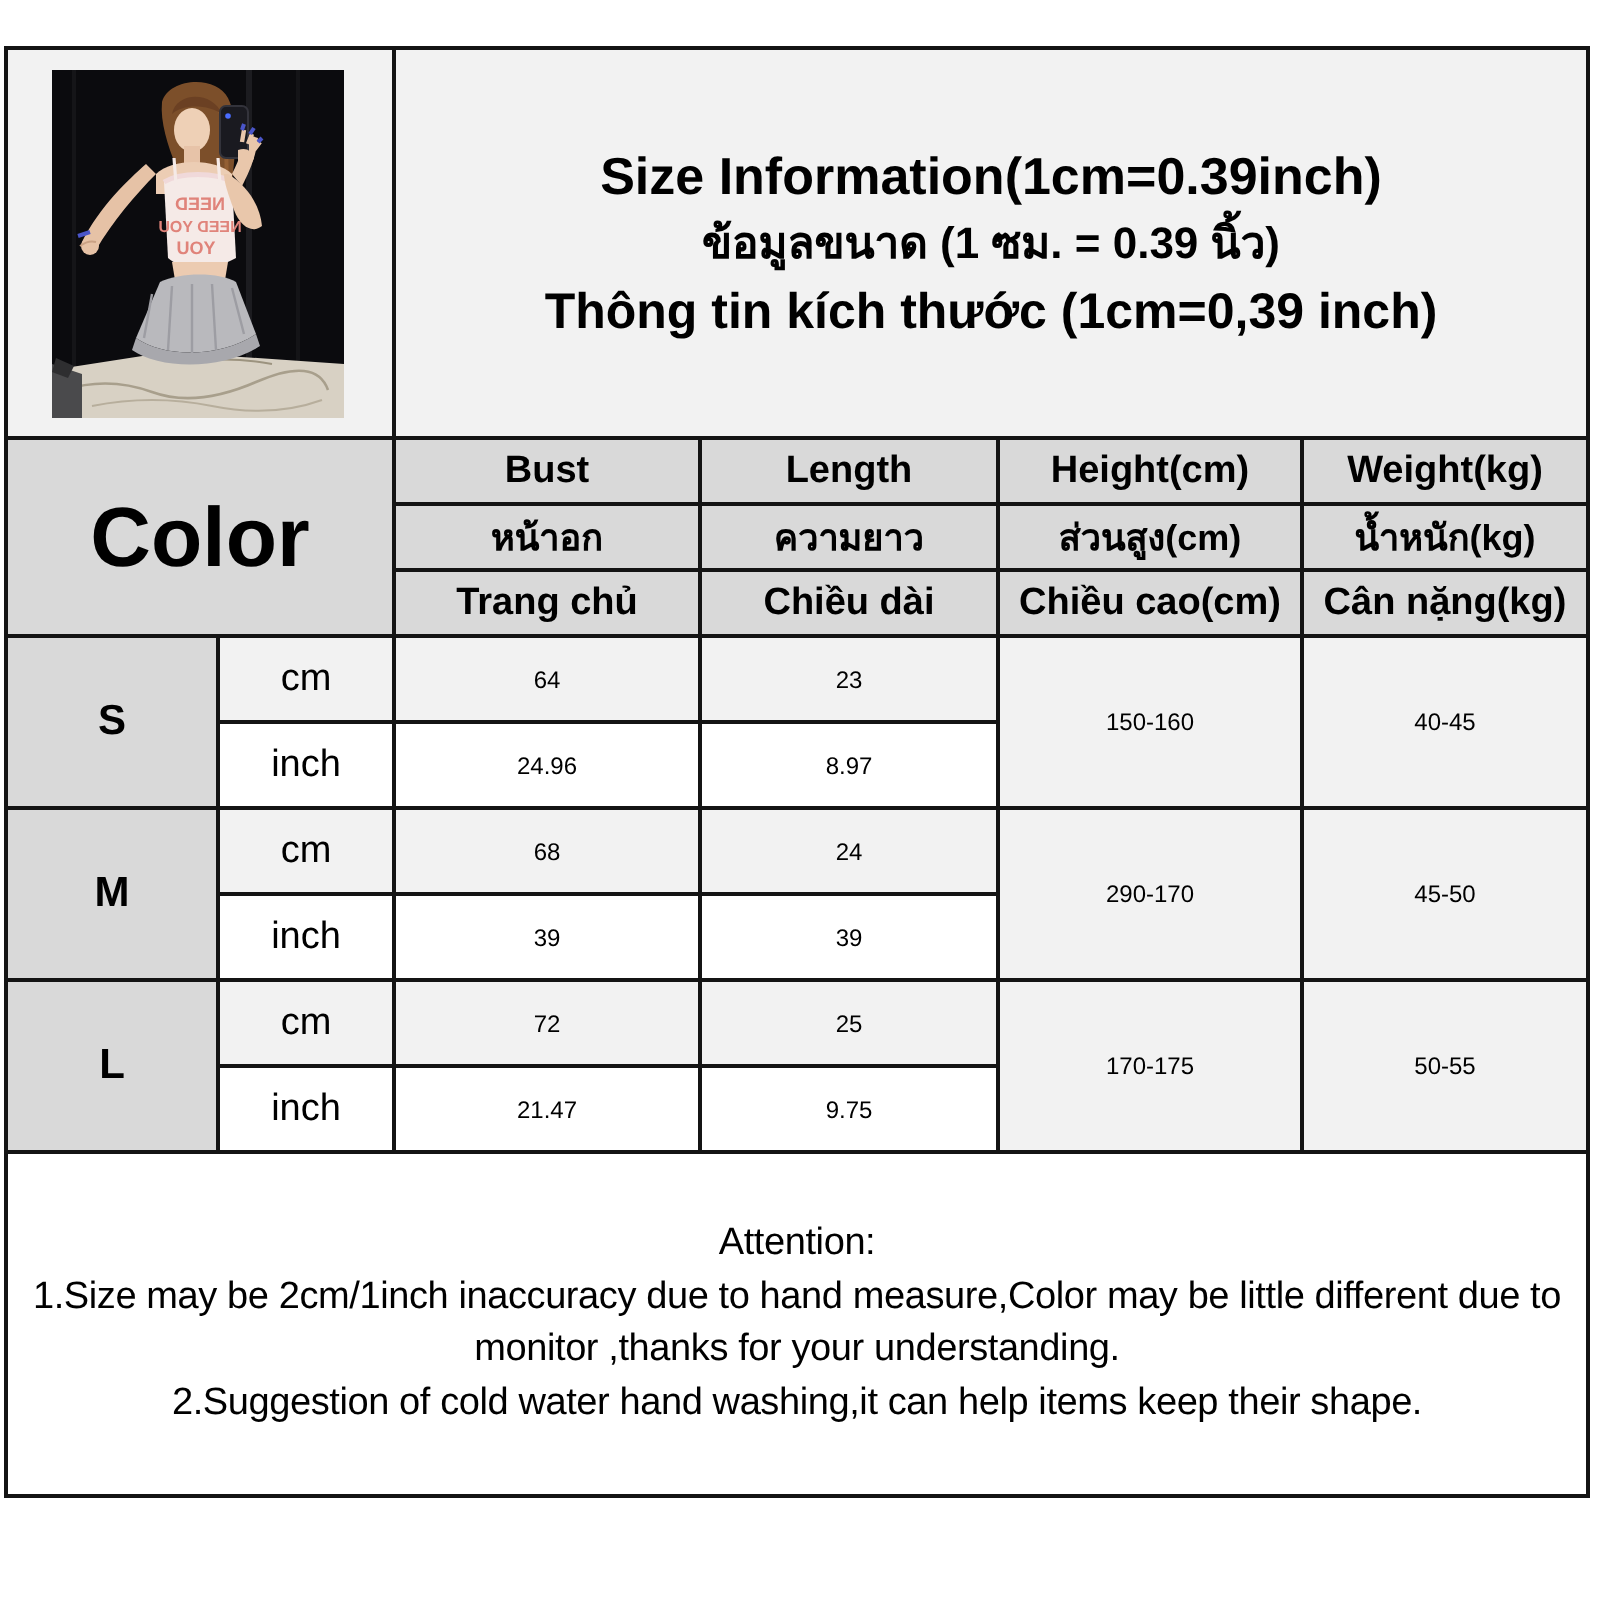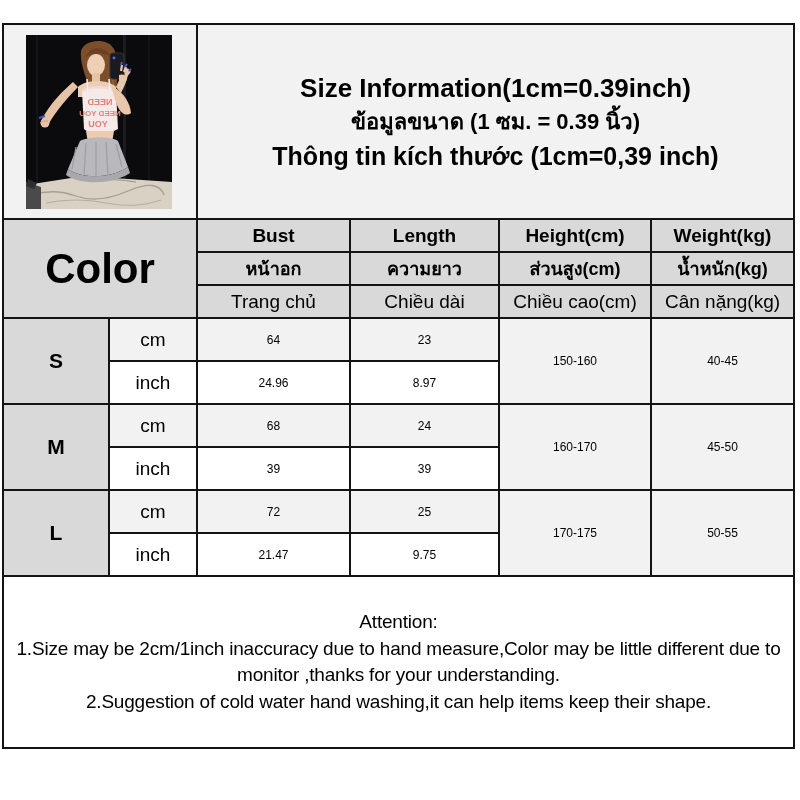--- a/index.html
+++ b/index.html
@@ -32,21 +32,21 @@
   .title-cell{line-height:34px;}
   .title-en{font-size:26px;font-weight:bold;}
   .title-th{font-size:22px;font-weight:bold;}
   .title-vi{font-size:25px;font-weight:bold;}
 
   
   .hrow td{height:31px;}
   .size-big{font-size:42px;font-weight:bold;}
   .h-en{font-size:19px;font-weight:bold;}
   .h-th{font-size:18px;font-weight:bold;}
-  .h-vi{font-size:19px;font-weight:normal;}
+  .h-vi{font-size:19px;font-weight:bold;}
 
   
   .drow td{height:41px;}
   .size-letter{font-size:21px;font-weight:bold;}
   .unit{font-size:19px;font-weight:normal;}
   .val{font-size:12px;font-weight:normal;}
 
   
   .attn-cell{
     height:170px;vertical-align:top;text-align:left;
@@ -170,21 +170,21 @@
       <td class="bg-white unit">inch</td>
       <td class="bg-white val">24.96</td>
       <td class="bg-white val">8.97</td>
     </tr>
 
     <tr class="drow">
       <td rowspan="2" class="bg-gray size-letter">M</td>
       <td class="bg-light unit">cm</td>
       <td class="bg-light val">68</td>
       <td class="bg-light val">24</td>
-      <td rowspan="2" class="bg-light val">160-170</td>
+      <td rowspan="2" class="bg-light val">290-170</td>
       <td rowspan="2" class="bg-light val">45-50</td>
     </tr>
     <tr class="drow">
       <td class="bg-white unit">inch</td>
       <td class="bg-white val">39</td>
       <td class="bg-white val">39</td>
     </tr>
 
     <tr class="drow">
       <td rowspan="2" class="bg-gray size-letter">L</td>

